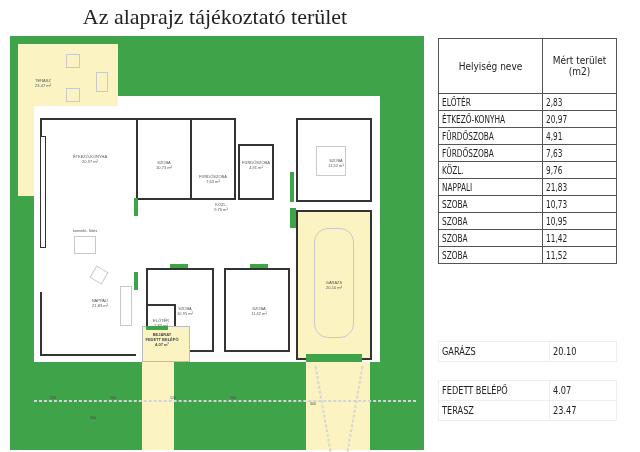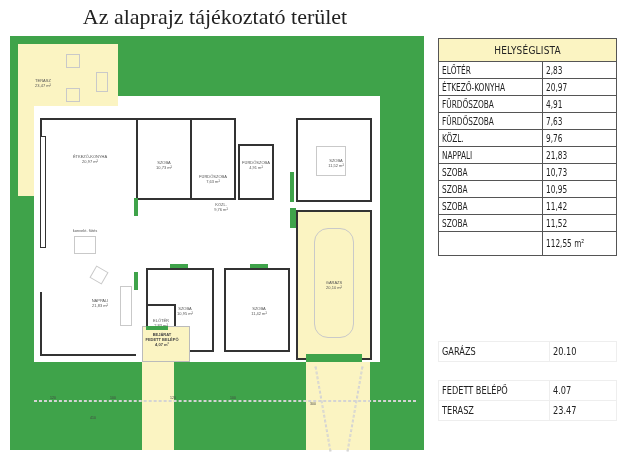--- a/index.html
+++ b/index.html
@@ -145,22 +145,26 @@
   <div class="dim" style="left:220px;top:360px;">100</div>
   <div class="dim" style="left:300px;top:366px;">300</div>
   <div class="dim" style="left:80px;top:380px;">410</div>
   <div class="dash" style="left:24px;top:364px;width:380px;height:0;"></div>
   <div class="dash" style="left:312px;top:330px;width:0;height:84px;transform:rotate(-10deg);"></div>
   <div class="dash" style="left:344px;top:330px;width:0;height:84px;transform:rotate(10deg);"></div>
 </div>
 
 <table class="tbl">
   <tbody>
-      <tr>
-    <td class="hdr" colspan="2">HELYSÉGLISTA</td>
+  <tr>
+    <td class="colh c1">Helyiség neve</td>
+    <td class="colh">
+      <div>Mért terület</div>
+      <div>(m2)</div>
+    </td>
   </tr>
   <tr>
         <td class="c1"><span class="cond">ELŐTÉR</span></td>
         <td><span class="cond">2,83</span></td>
       </tr>
   <tr>
         <td class="c1"><span class="cond">ÉTKEZŐ-KONYHA</span></td>
         <td><span class="cond">20,97</span></td>
       </tr>
   <tr>
@@ -187,24 +191,20 @@
         <td class="c1"><span class="cond">SZOBA</span></td>
         <td><span class="cond">10,95</span></td>
       </tr>
   <tr>
         <td class="c1"><span class="cond">SZOBA</span></td>
         <td><span class="cond">11,42</span></td>
       </tr>
   <tr>
         <td class="c1"><span class="cond">SZOBA</span></td>
         <td><span class="cond">11,52</span></td>
-      </tr>
-  <tr>
-        <td class="c1" style="height:24px;"></td>
-        <td style="height:24px;"><span class="cond">112,55 m²</span></td>
       </tr>
 </tbody>
   </table>
 
 <table class="extra" style="top:341px;">
   <tbody>
       <tr>
         <td class="c1"><span class="cond">GARÁZS</span></td>
         <td><span class="cond">20.10</span></td>
       </tr>

